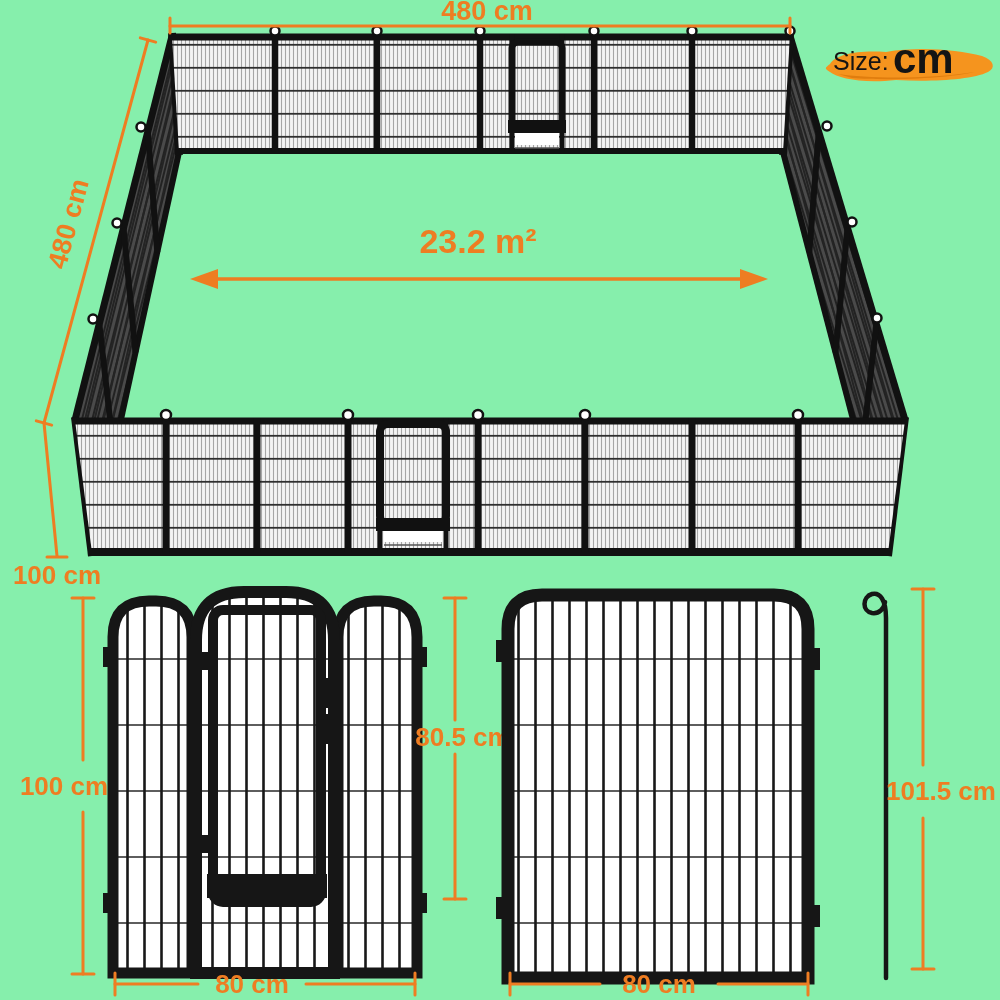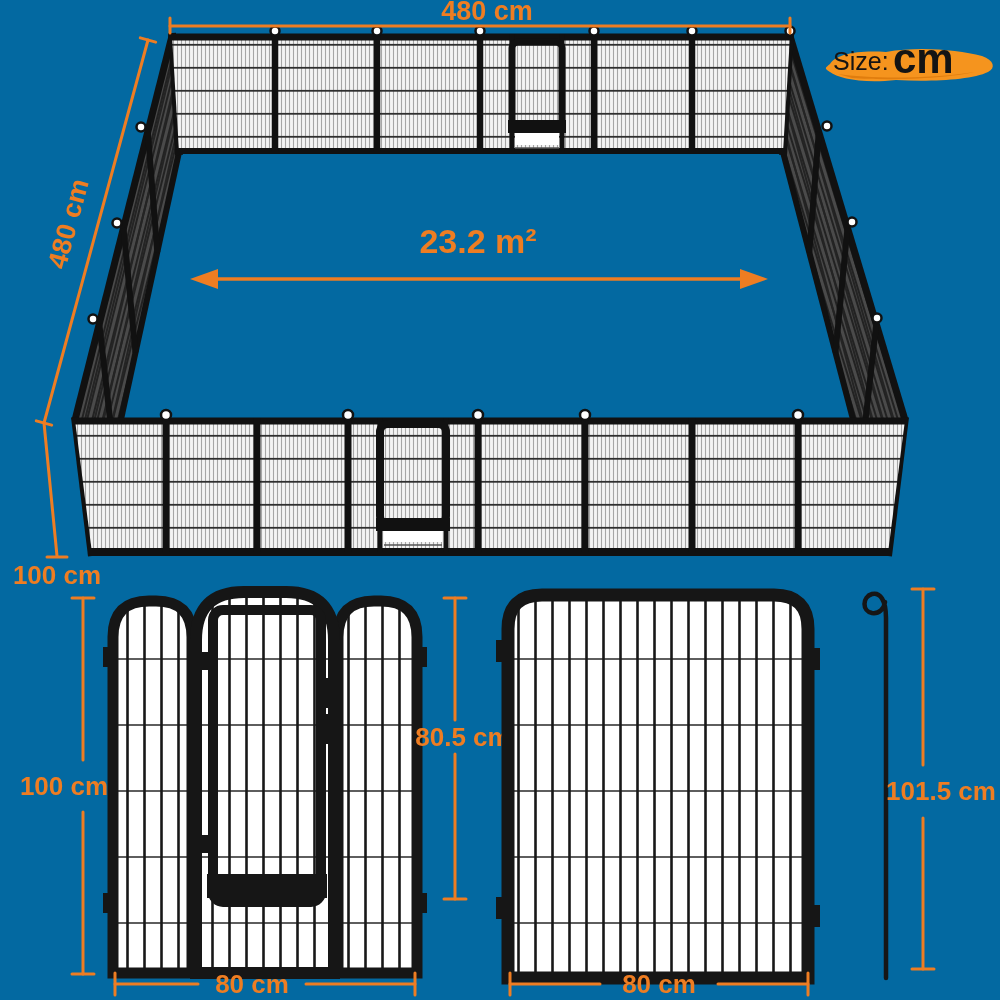--- a/index.html
+++ b/index.html
@@ -1,16 +1,16 @@
 <!DOCTYPE html>
 <html><head>
 <meta charset="utf-8">
 <style>
   html,body{margin:0;padding:0;background:#fff;}
-  .canvas{position:relative;width:1000px;height:1000px;background:#0369a1;overflow:hidden;}
+  .canvas{position:relative;width:1000px;height:1000px;background:#86efac;overflow:hidden;}
   svg text{font-family:"Liberation Sans","DejaVu Sans",sans-serif;}
   .dim-text{font-weight:bold;}
 </style>
 </head>
 <body>
 
 <div class="canvas">
 <svg width="1000" height="1000" viewBox="0 0 1000 1000">
   <defs>
     <pattern id="meshLight" width="4" height="23" patternUnits="userSpaceOnUse">

